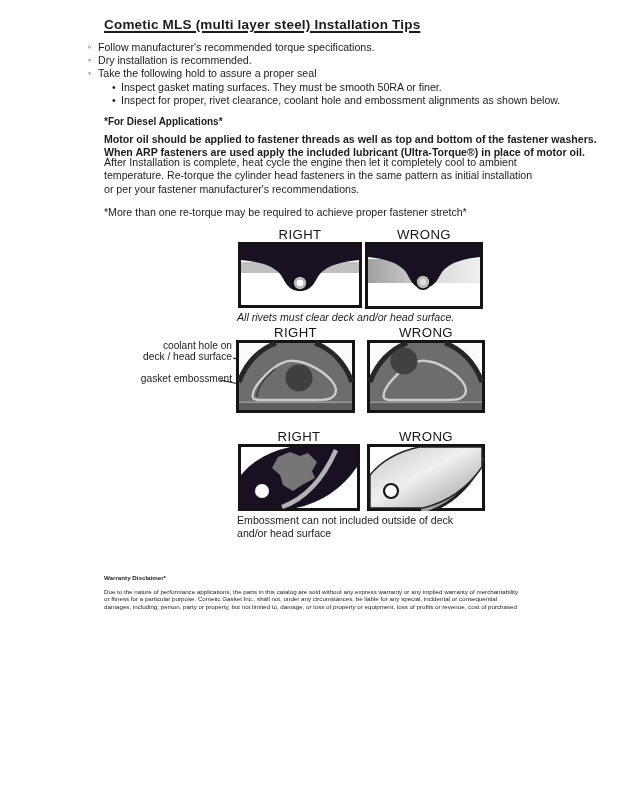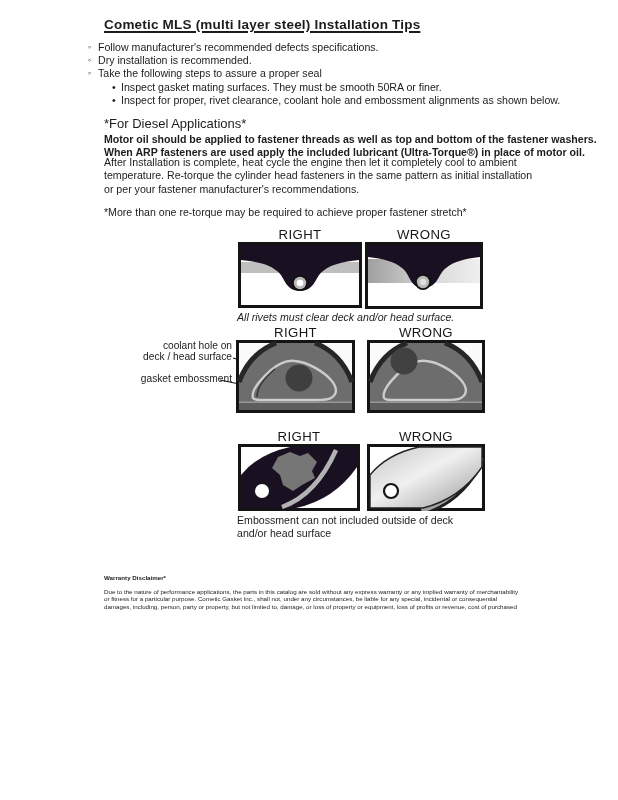--- a/index.html
+++ b/index.html
@@ -7,49 +7,49 @@
         font-family:"Liberation Sans", sans-serif;color:#1c1c1c;}
   .abs{position:absolute;}
   .title{font-weight:bold;font-size:13.5px;text-decoration:underline;text-decoration-thickness:1.5px;text-underline-offset:2px;letter-spacing:.2px;}
   .body-txt{font-size:10.6px;line-height:13.4px;}
   .prewrap{white-space:pre-line;}
   .bullets{font-size:10.6px;line-height:13.2px;white-space:nowrap;}
   .b-row{display:flex;align-items:flex-start;}
   .b-mark{width:10px;font-size:9px;line-height:13.2px;flex:0 0 10px;}
   .sb-row{display:flex;align-items:flex-start;margin-left:24px;}
   .sb-mark{width:9px;font-size:10.6px;line-height:13.2px;flex:0 0 9px;}
-  .h2{font-weight:normal;font-size:13px;}
+  .h2{font-weight:bold;font-size:10px;}
   .rw-label{font-size:13.2px;letter-spacing:.4px;text-align:center;color:#161616;}
   .caption{font-size:10.6px;line-height:13px;}
   .side-label{font-size:10.2px;line-height:10.8px;text-align:right;}
   .legal{font-size:6.2px;line-height:7.7px;width:418px;color:#222;}
   .legal p{margin:0 0 7px 0;white-space:pre-line;}
   .legal .lh{font-weight:bold;margin-bottom:6px;}
   .cg{font-size:11.5px;letter-spacing:.3px;color:#2a2a2a;}
   svg{display:block;}
 </style>
 </head>
 <body>
 
 <div class="page">
 
   <div class="abs title" style="left:104px;top:17px;">Cometic MLS (multi layer steel) Installation Tips</div>
 
   <div class="abs bullets" style="left:88px;top:41px;">
     <div class="b-row">
       <span class="b-mark">◦</span>
-      <span>Follow manufacturer's recommended defects specifications.</span>
+      <span>Follow manufacturer's recommended torque specifications.</span>
     </div>
     <div class="b-row">
       <span class="b-mark">◦</span>
       <span>Dry installation is recommended.</span>
     </div>
     <div class="b-row">
       <span class="b-mark">◦</span>
-      <span>Take the following steps to assure a proper seal</span>
+      <span>Take the following hold to assure a proper seal</span>
     </div>
     <div class="sb-row">
       <span class="sb-mark">•</span>
       <span>Inspect gasket mating surfaces.  They must be smooth 50RA or finer.</span>
     </div>
     <div class="sb-row">
       <span class="sb-mark">•</span>
       <span>Inspect for proper, rivet clearance, coolant hole and embossment alignments as shown below.</span>
     </div>
   </div>

